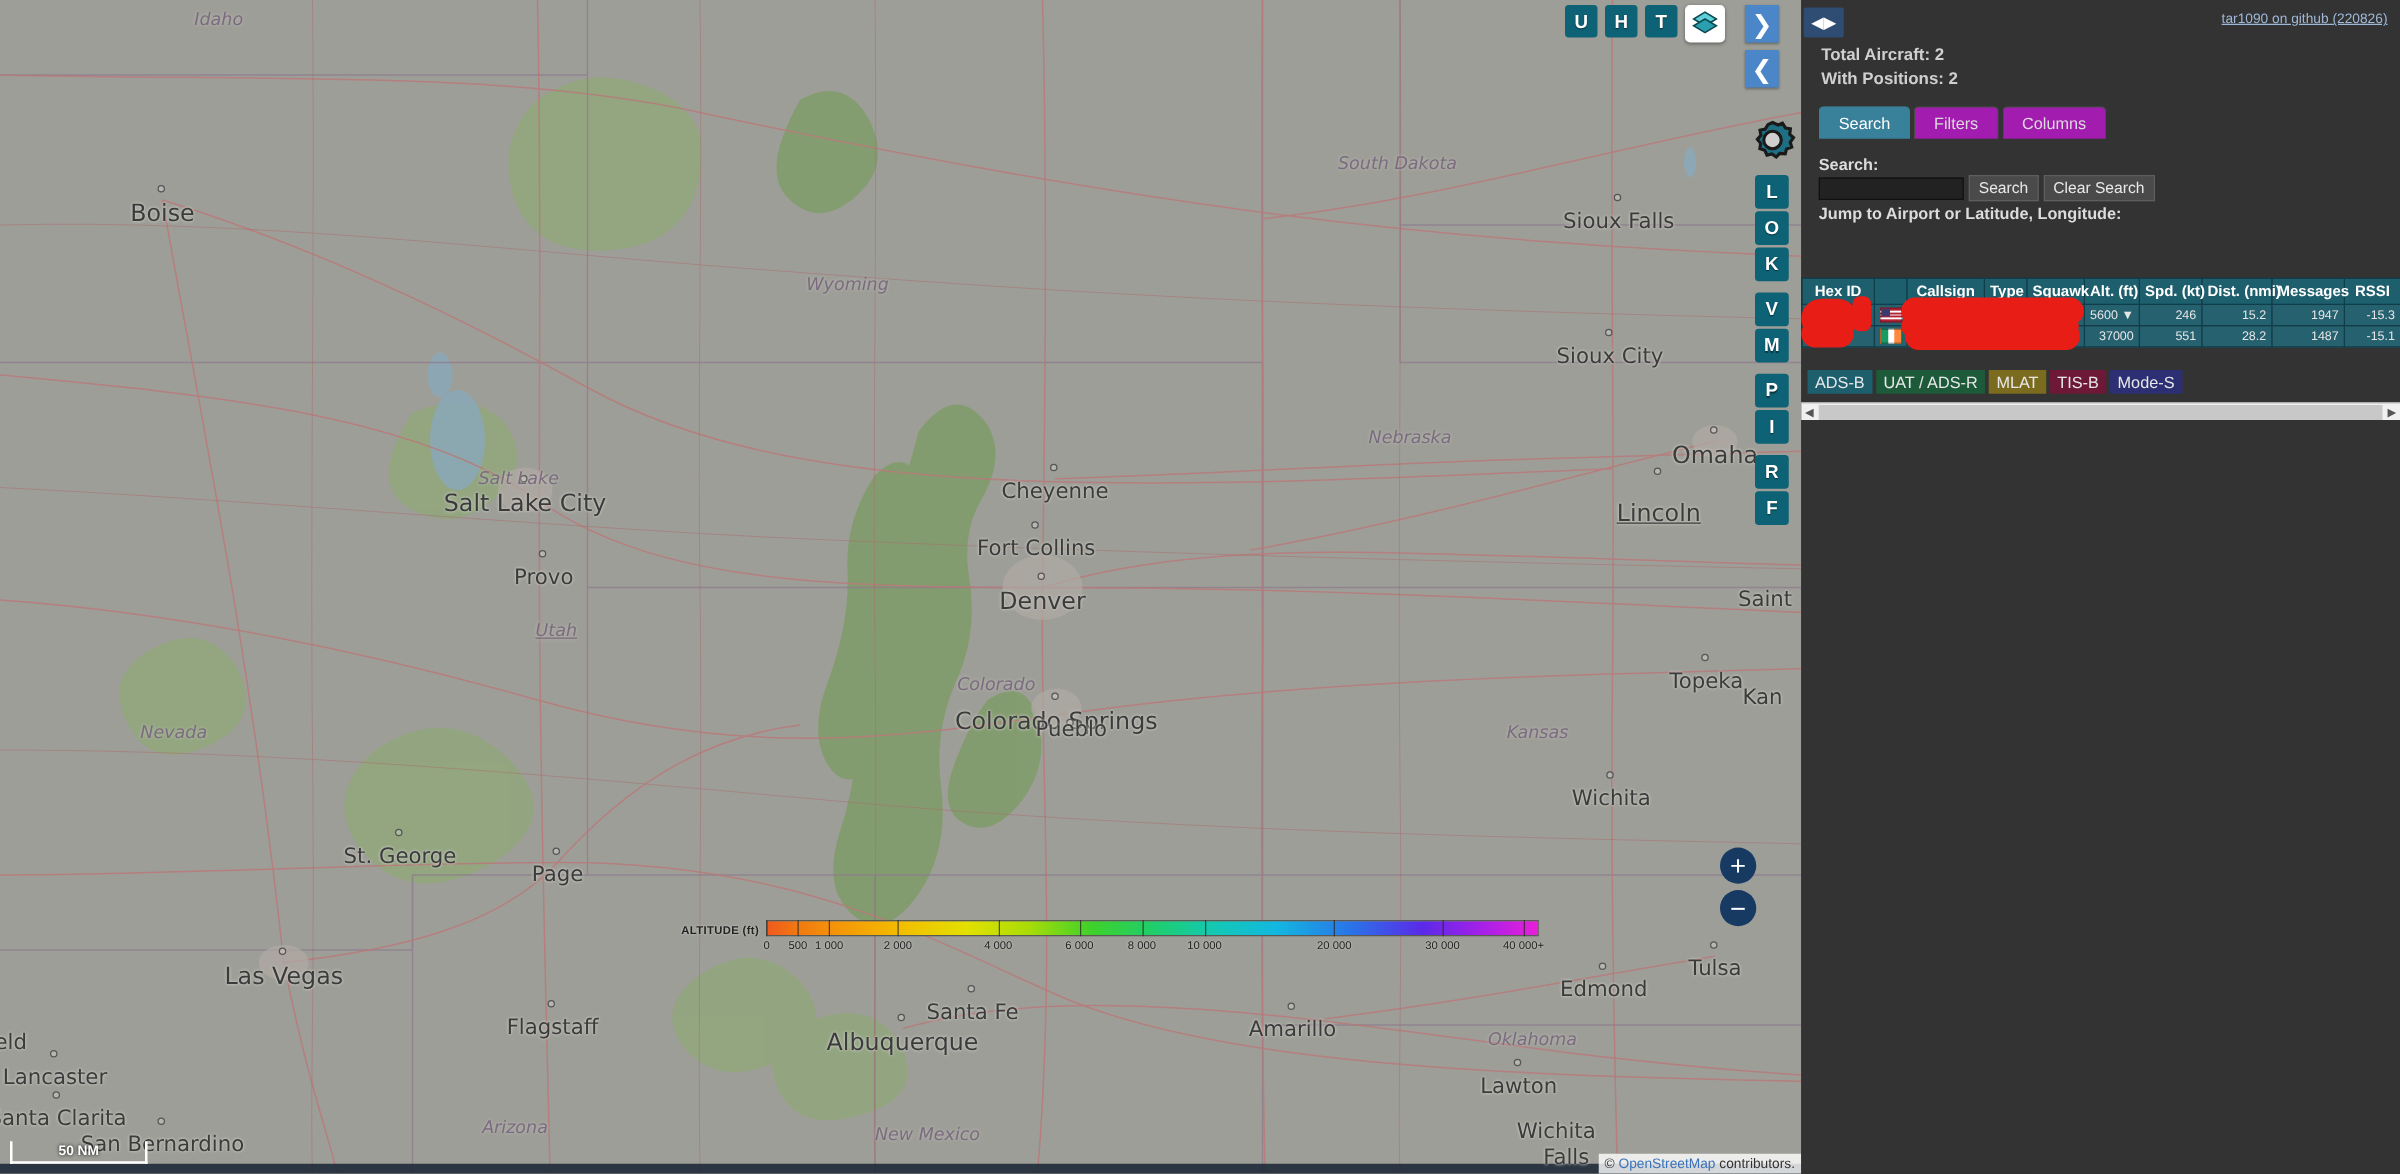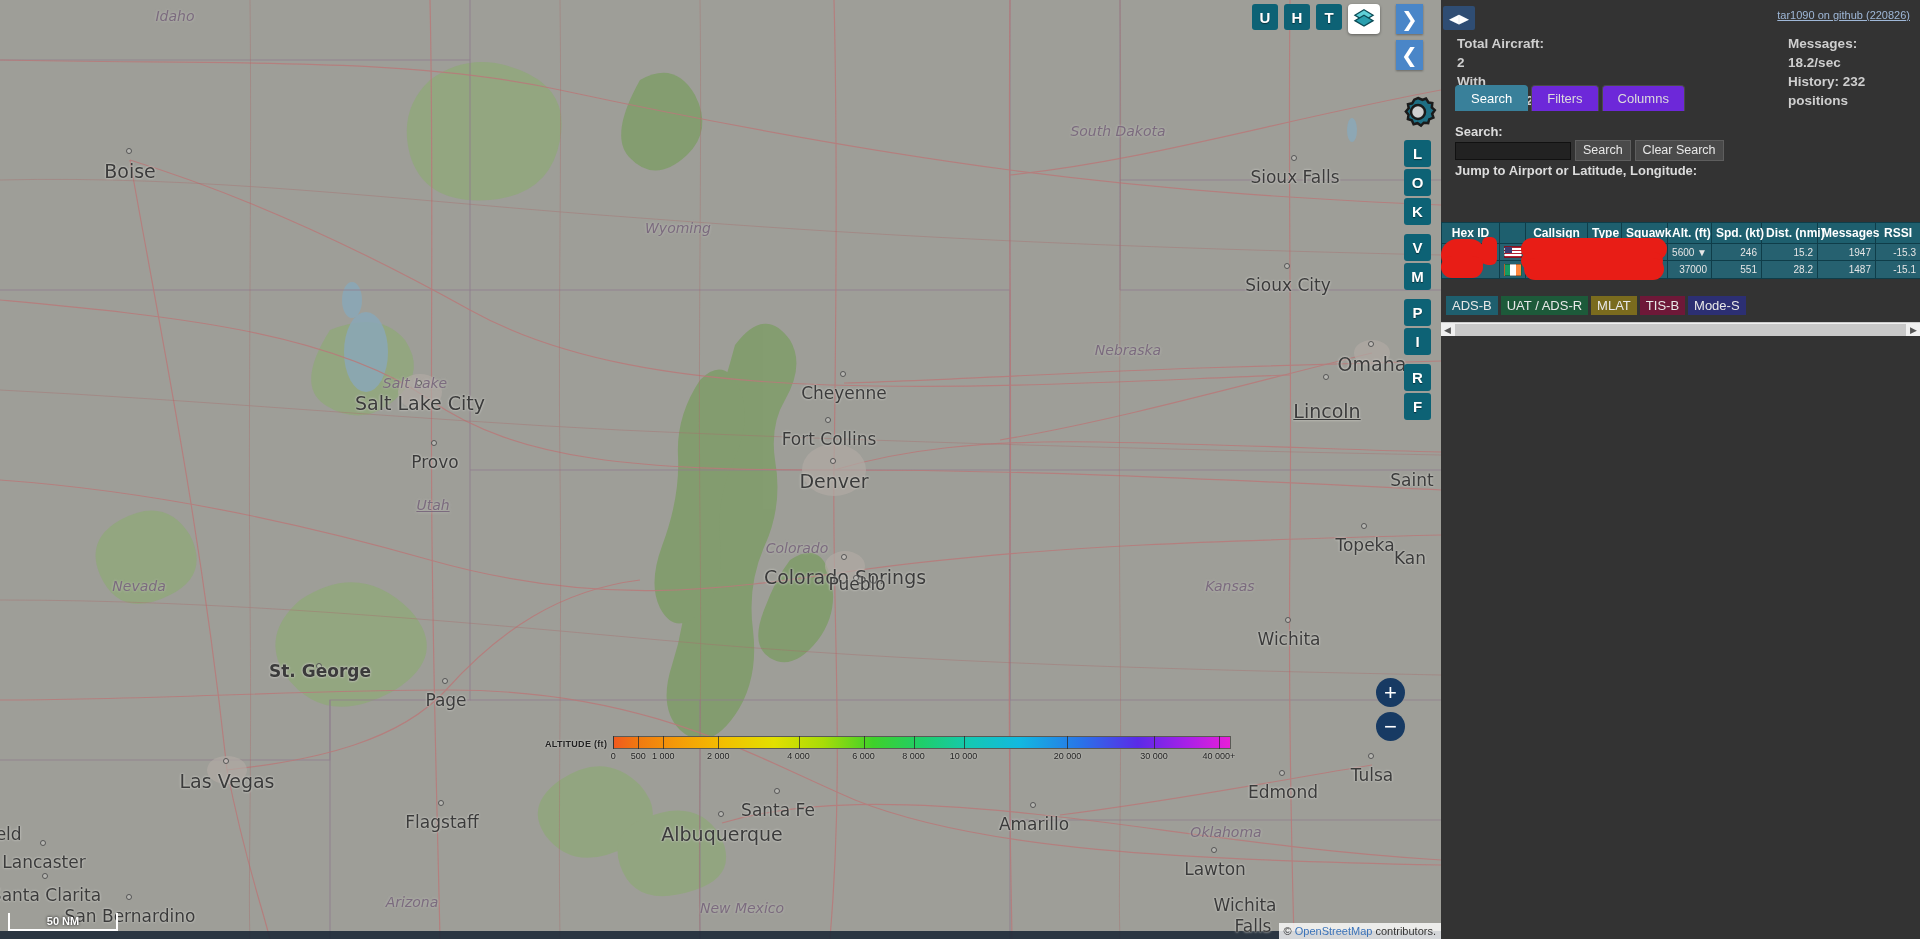--- a/index.html
+++ b/index.html
@@ -181,21 +181,21 @@
     color: #cfcfcf; line-height: 19px;
   }
   #stats .col2 { margin-left: 235px; }
 
   #tabs {
     position: absolute; left: 14px; top: 85px;
     display: flex; gap: 3px;
   }
   .tab {
     padding: 5px 15px; font-size: 13px;
-    background: #6d28d9; color: #dcdcdc;
+    background: #a21caf; color: #dcdcdc;
     border-radius: 4px 4px 0 0; cursor: pointer;
     border: 1px solid #4a4a4a; border-bottom: none;
   }
   .tab.active { background: #39809a; color: #fff; border-color: #39809a; }
 
   #searchpane {
     position: absolute; left: 14px; top: 122px;
     width: 455px; font-size: 13px;
   }
   .field-label { font-weight: bold; color: #dcdcdc; font-size: 13px; margin: 2px 0 1px; }
@@ -418,40 +418,40 @@
         <div class="map-label city" style="left: 778px; top: 800px; transform: translate(-50%, 0px);">Santa Fe</div>
         <div class="city-dot" style="left: 718px; top: 811px;"></div>
         <div class="map-label bigcity" style="left: 722px; top: 823px; transform: translate(-50%, 0px);">Albuquerque</div>
         <div class="city-dot" style="left: 223px; top: 758px;"></div>
         <div class="map-label bigcity" style="left: 227px; top: 770px; transform: translate(-50%, 0px);">Las Vegas</div>
         <div class="city-dot" style="left: 438px; top: 800px;"></div>
         <div class="map-label city" style="left: 442px; top: 812px; transform: translate(-50%, 0px);">Flagstaff</div>
         <div class="city-dot" style="left: 442px; top: 678px;"></div>
         <div class="map-label city" style="left: 446px; top: 690px; transform: translate(-50%, 0px);">Page</div>
         <div class="city-dot" style="left: 316px; top: 663px;"></div>
-        <div class="map-label city" style="left: 320px; top: 661px; transform: translate(-50%, 0px); font-weight: bold;">St. George</div>
+        <div class="map-label city" style="left: 320px; top: 675px; transform: translate(-50%, 0px);">St. George</div>
         <div class="city-dot" style="left: 40px; top: 840px;"></div>
         <div class="map-label city" style="left: 44px; top: 852px; transform: translate(-50%, 0px);">Lancaster</div>
         <div class="city-dot" style="left: 42px; top: 873px;"></div>
         <div class="map-label city" style="left: 46px; top: 885px; transform: translate(-50%, 0px);">Santa Clarita</div>
         <div class="city-dot" style="left: 126px; top: 894px;"></div>
         <div class="map-label city" style="left: 130px; top: 906px; transform: translate(-50%, 0px);">San Bernardino</div>
         <div class="city-dot" style="left: 1211px; top: 847px;"></div>
         <div class="map-label city" style="left: 1215px; top: 859px; transform: translate(-50%, 0px);">Lawton</div>
         <div class="map-label city" style="left: 1245px; top: 895px; transform: translate(-50%, 0px);">Wichita</div>
         <div class="map-label city" style="left: 1253px; top: 916px; transform: translate(-50%, 0px);">Falls</div>
         <div class="map-label city" style="left: 1412px; top: 470px; transform: translate(-50%, 0px);">Saint</div>
         <div class="map-label city" style="left: 1410px; top: 548px; transform: translate(-50%, 0px);">Kan</div>
         <div class="map-label city" style="left: 2px; top: 824px; transform: translate(-50%, 0px);">Field</div>
         <div class="map-label state" style="left: 175px; top: 8px; transform: translate(-50%, 0px);">Idaho</div>
         <div class="map-label state" style="left: 1118px; top: 123px; transform: translate(-50%, 0px);">South Dakota</div>
         <div class="map-label state" style="left: 678px; top: 220px; transform: translate(-50%, 0px);">Wyoming</div>
         <div class="map-label state" style="left: 1128px; top: 342px; transform: translate(-50%, 0px);">Nebraska</div>
         <div class="map-label state" style="left: 139px; top: 578px; transform: translate(-50%, 0px);">Nevada</div>
-        <div class="map-label state" style="left: 433px; top: 497px; transform: translate(-50%, 0px); text-decoration: underline;">Utah</div>
+        <div class="map-label state" style="left: 445px; top: 497px; transform: translate(-50%, 0px); text-decoration: underline;">Utah</div>
         <div class="map-label state" style="left: 797px; top: 540px; transform: translate(-50%, 0px);">Colorado</div>
         <div class="map-label state" style="left: 1230px; top: 578px; transform: translate(-50%, 0px);">Kansas</div>
         <div class="map-label state" style="left: 412px; top: 894px; transform: translate(-50%, 0px);">Arizona</div>
         <div class="map-label state" style="left: 742px; top: 900px; transform: translate(-50%, 0px);">New Mexico</div>
         <div class="map-label state" style="left: 1226px; top: 824px; transform: translate(-50%, 0px);">Oklahoma</div>
       </div>
 
     <div id="altbar-wrap">
       <div id="altbar-label">ALTITUDE (ft)</div>
       <div id="altbar">
@@ -541,24 +541,20 @@
       <div class="sq-btn">F</div>
     </div>
 
   <div id="panel">
     <div id="github-link">tar1090 on github (220826)</div>
 
     <div id="stats">
       <div>
         <div>Total Aircraft: 2</div>
         <div>With Positions: 2</div>
-      </div>
-      <div class="col2">
-        <div>Messages: 18.2/sec</div>
-        <div>History: 232 positions</div>
       </div>
     </div>
 
     <div id="tabs">
         <div class="tab active">Search</div>
         <div class="tab">Filters</div>
         <div class="tab">Columns</div>
       </div>
 
     <div id="searchpane">

